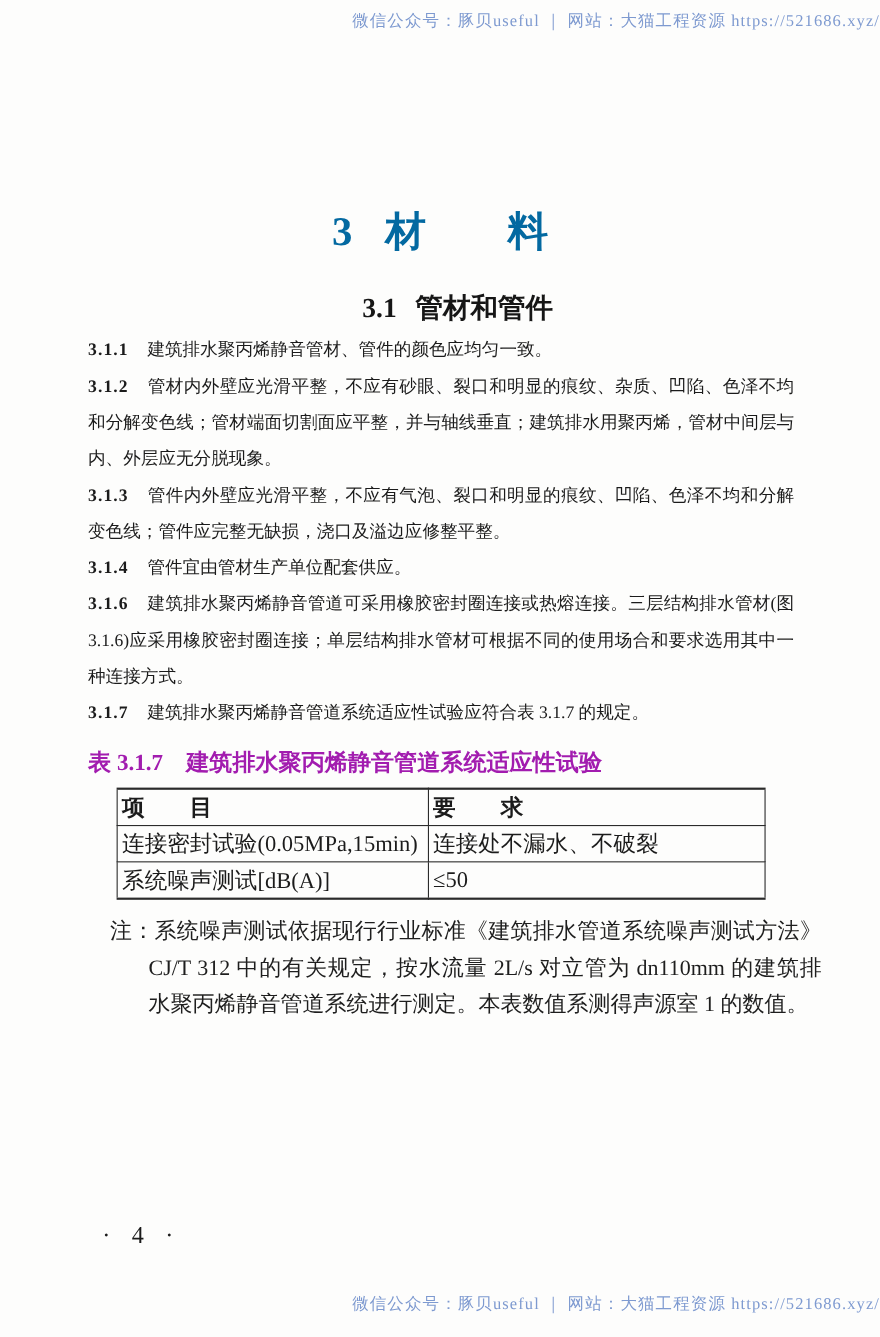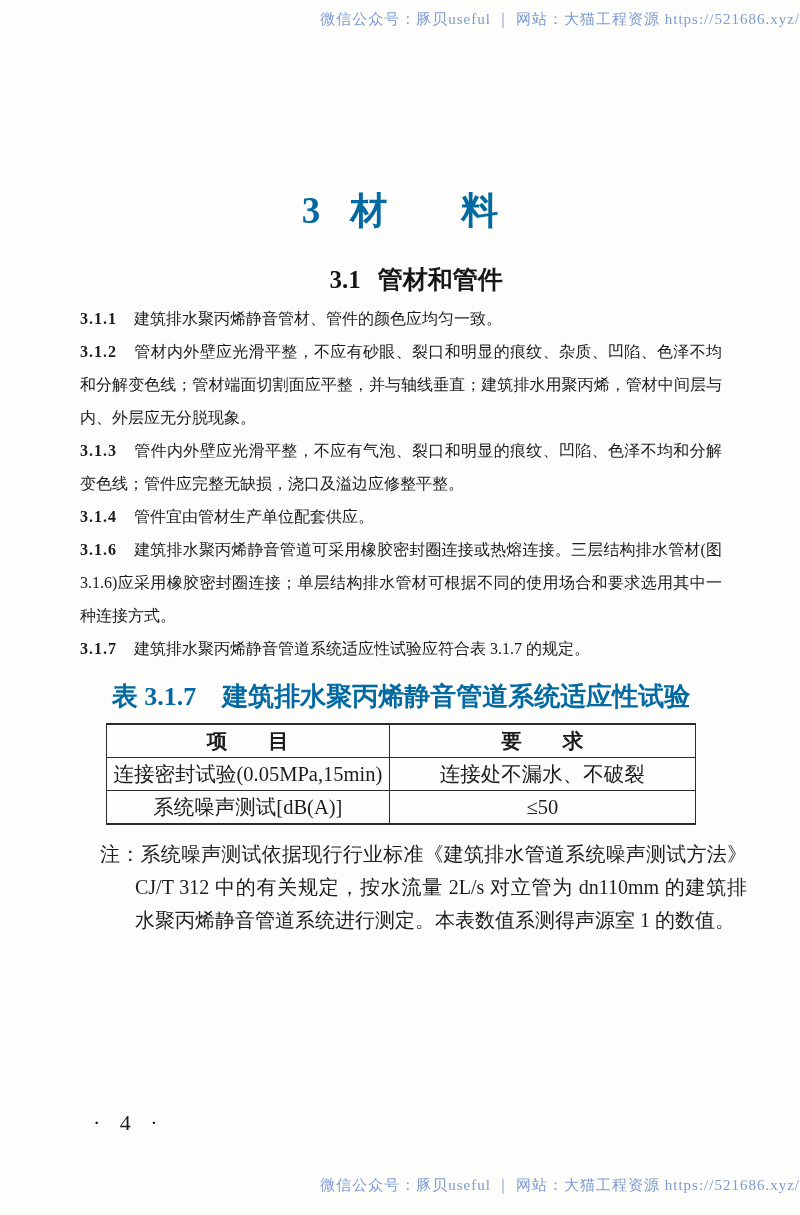--- a/index.html
+++ b/index.html
@@ -60,36 +60,35 @@
   }
   .clause-num {
     font-weight: bold;
     margin-right: 17px;
     letter-spacing: 1px;
     white-space: nowrap;
   }
 
   .tbl-caption {
     margin: 14px 0 9px 0;
-    text-align: center;
-    font-size: 26px;
+    font-size: 21px;
     font-weight: bold;
-    color: #0369a1;
+    color: #a21caf;
   }
   table.spec-table {
     border-collapse: collapse;
     margin: 0 auto;
     width: 590px;
     table-layout: fixed;
     border-top: 2.5px solid #2b2b2b;
     border-bottom: 2.5px solid #2b2b2b;
   }
   table.spec-table td {
     border: 1.5px solid #2b2b2b;
-    text-align: center;
+    text-align: left;
     vertical-align: middle;
     font-size: 20.5px;
     padding: 2px 4px;
     height: 26px;
     color: #1b1b1b;
   }
   table.spec-table td.th { font-weight: bold; }
   table.spec-table col.c1 { width: 48%; }
   table.spec-table col.c2 { width: 52%; }
 

